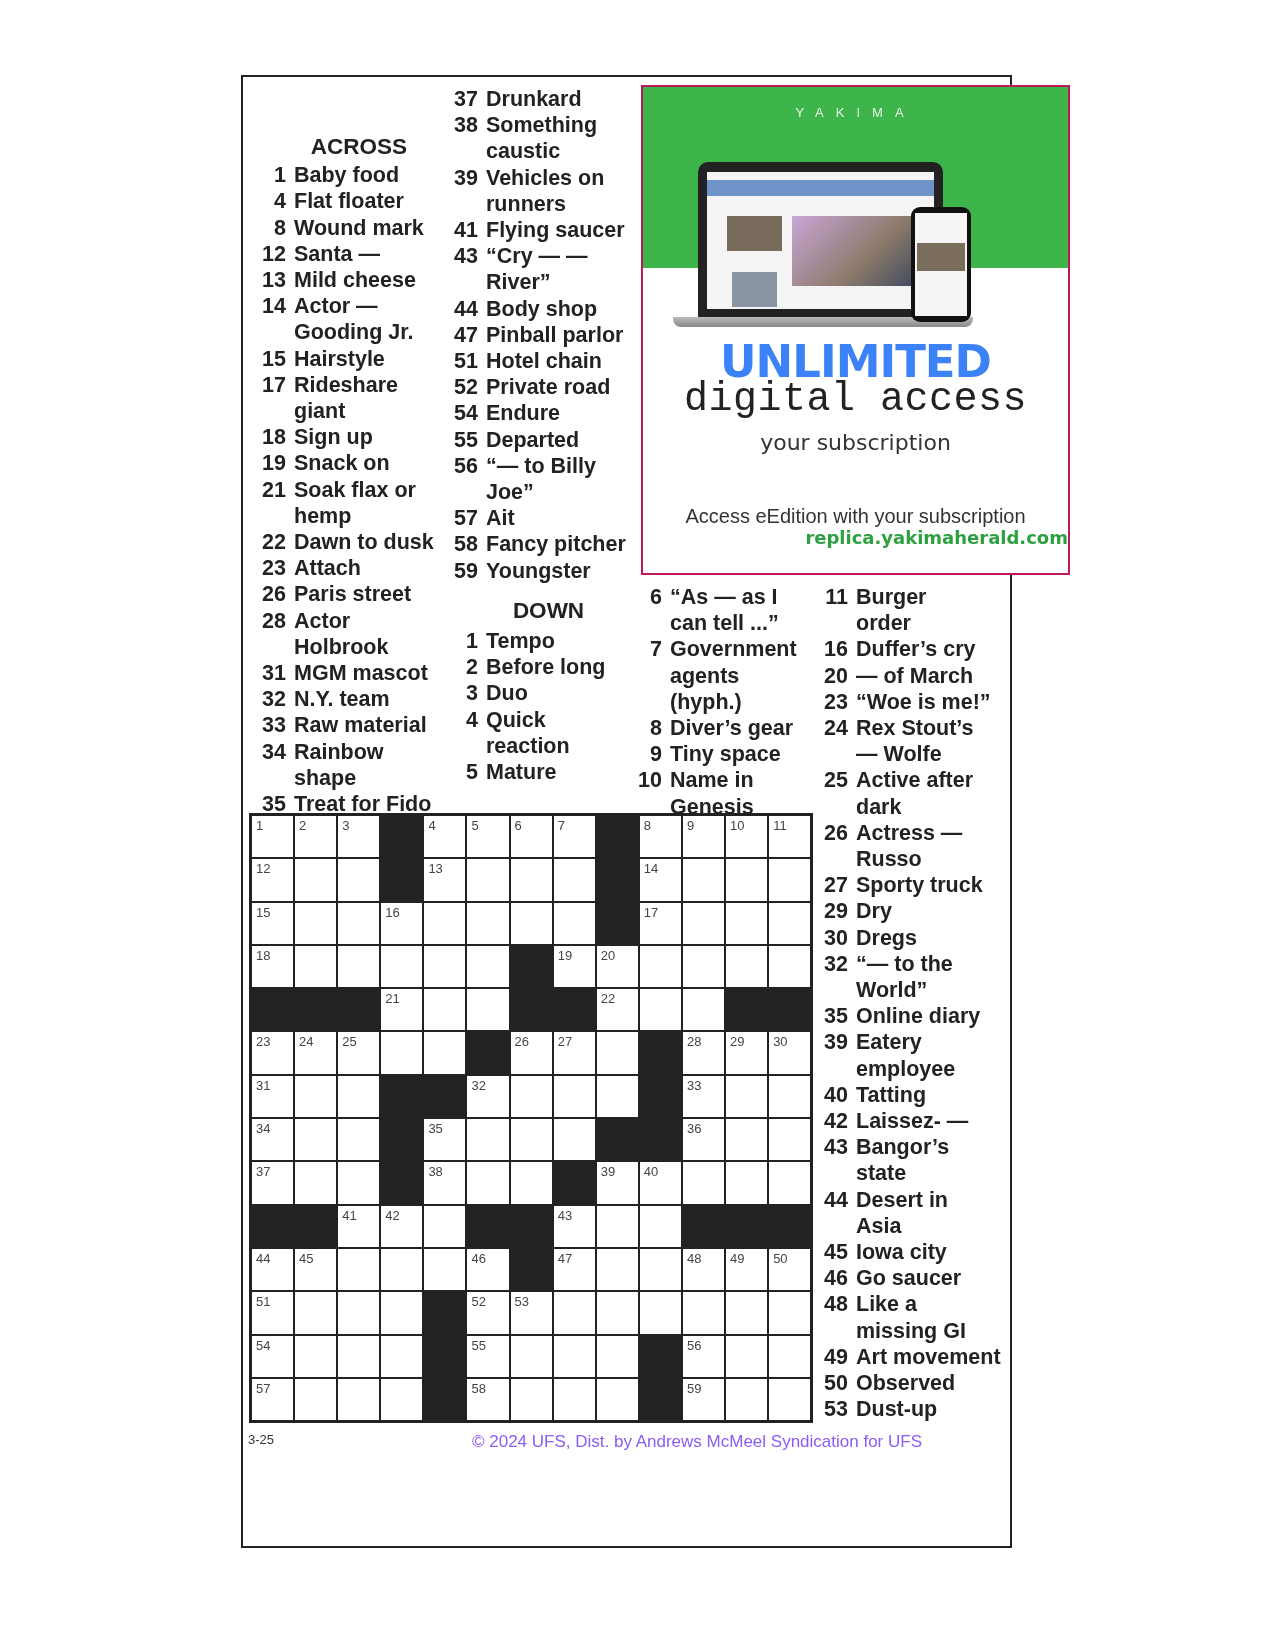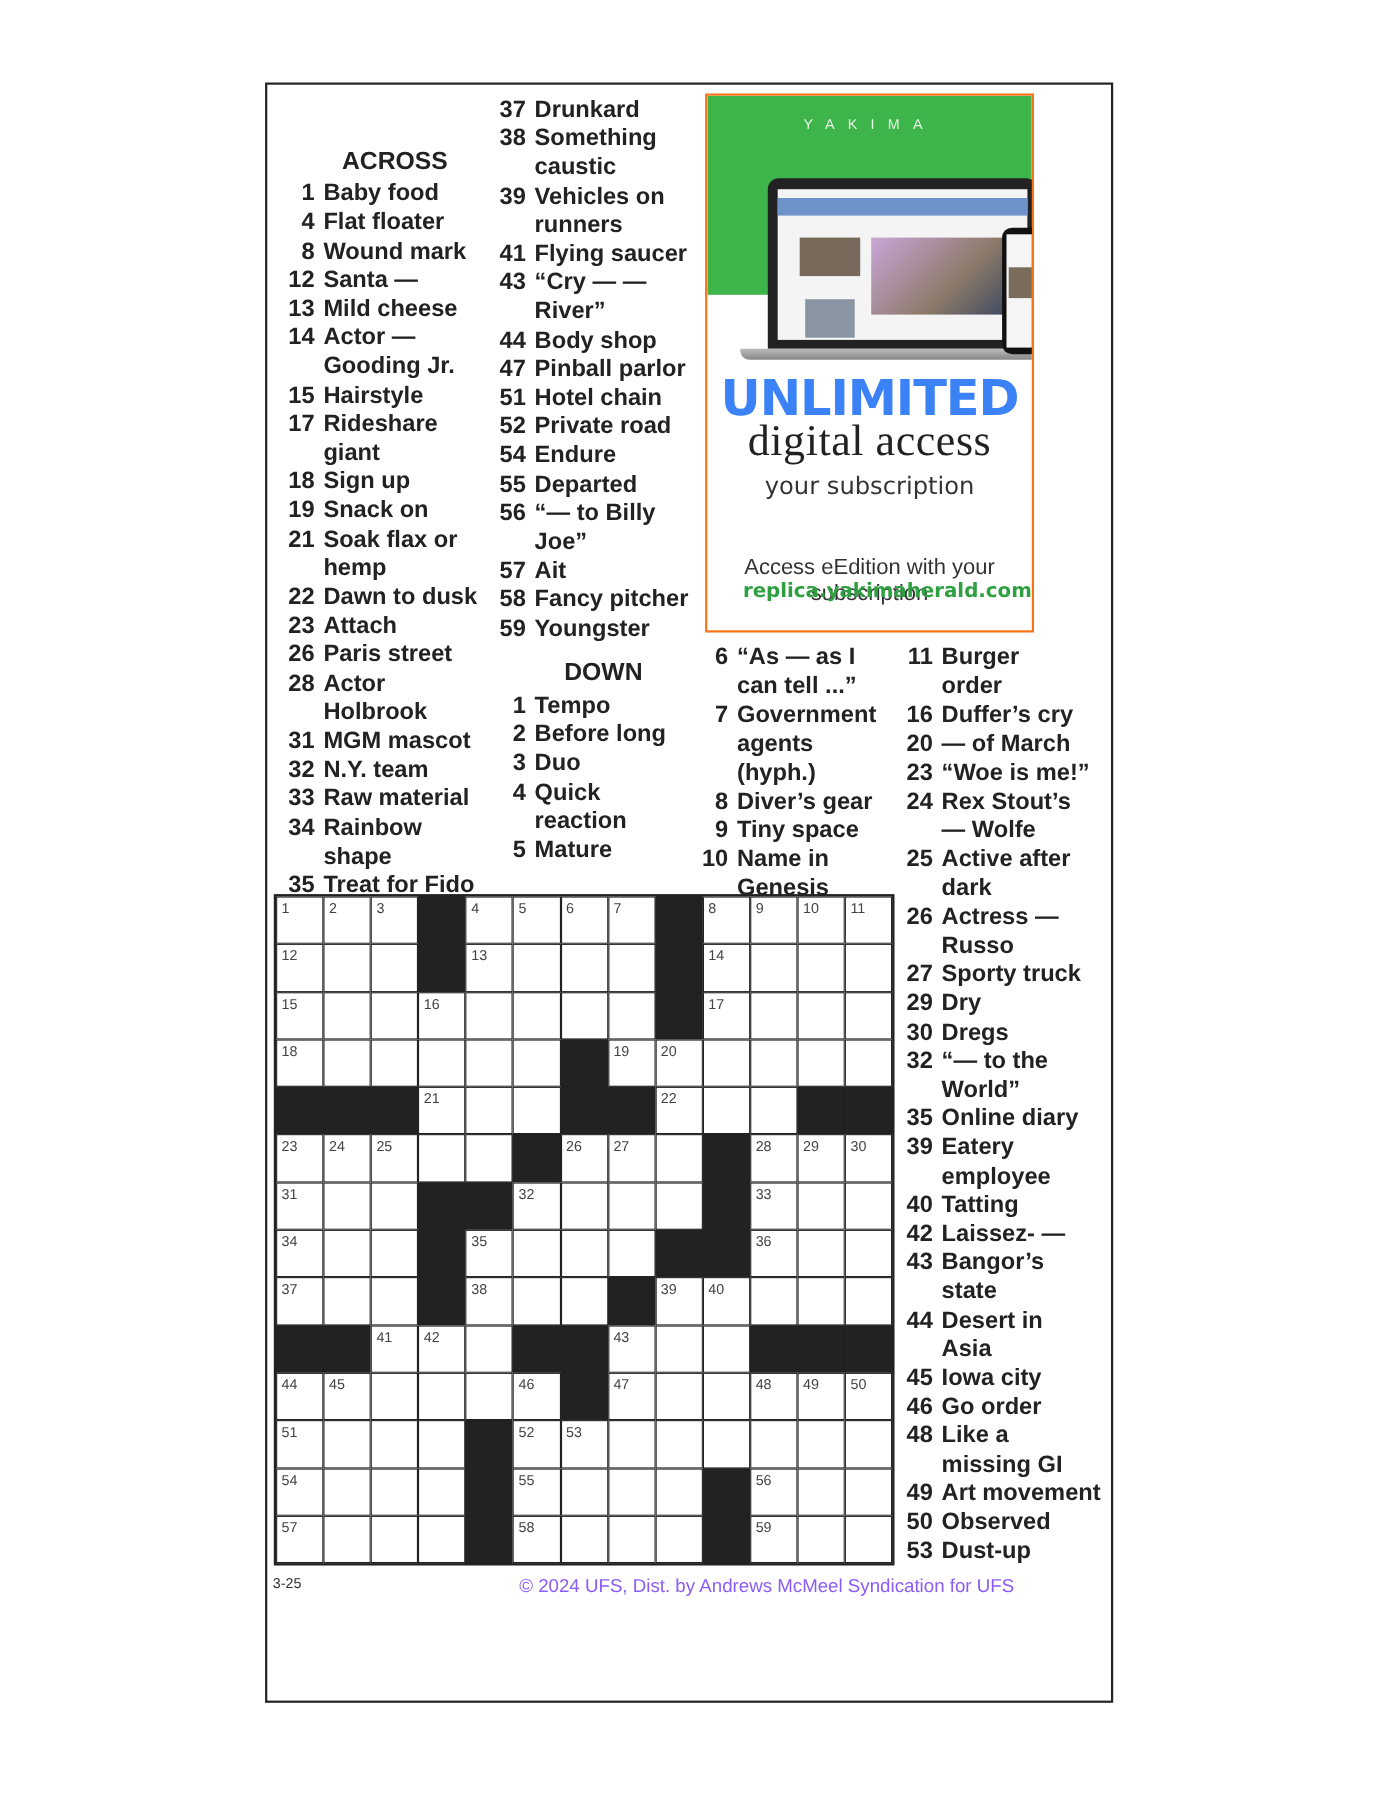--- a/index.html
+++ b/index.html
@@ -3,36 +3,36 @@
 <meta charset="utf-8">
 <style>
   html,body{margin:0;padding:0;background:#fff;}
   body{width:1265px;height:1638px;position:relative;font-family:"Liberation Sans",sans-serif;color:#1a1a1a;overflow:hidden;}
   .frame{position:absolute;left:241px;top:75px;width:771px;height:1473px;border:2px solid #222;box-sizing:border-box;}
   .col{position:absolute;font-size:21.5px;line-height:26.2px;font-weight:bold;color:#222;}
   .col .hdr{text-align:center;font-size:22.5px;margin-bottom:2px;margin-top:48px;}
   .clue{display:flex;}
   .clue .n{width:32px;text-align:right;padding-right:8px;flex:none;}
   .clue .t{flex:1;}
-  .ad{position:absolute;left:641px;top:85px;width:299px;height:490px;border:2px solid #f97316;box-sizing:border-box;overflow:hidden;background:#fff;}
+  .ad{position:absolute;left:641px;top:85px;width:429px;height:490px;border:2px solid #be185d;box-sizing:border-box;overflow:hidden;background:#fff;}
   .ad-green{position:absolute;left:0;top:0;width:100%;height:181px;background:#3db54a;}
   .ad-yakima{position:absolute;top:18px;width:100%;text-align:center;color:#e6f5e6;font-size:13px;letter-spacing:12px;}
   .ad-hr{position:absolute;top:33px;width:100%;text-align:center;color:#eef8ee;font-size:23px;letter-spacing:-0.5px;}
   .laptop{position:absolute;left:55px;top:75px;width:245px;height:155px;background:#222;border-radius:10px 10px 0 0;}
   .laptop-screen{position:absolute;left:9px;top:10px;right:9px;bottom:8px;background:#f4f4f4;}
   .laptop-bar{position:absolute;left:0;right:0;top:8px;height:16px;background:#6e93c9;}
   .laptop-img1{position:absolute;left:20px;top:44px;width:55px;height:35px;background:#776a5a;}
   .laptop-img2{position:absolute;left:85px;top:44px;width:125px;height:70px;background:linear-gradient(135deg,#c9a6d8,#8d7a6a 60%,#3d4a60);}
   .laptop-img3{position:absolute;left:25px;top:100px;width:45px;height:35px;background:#8a95a3;}
   .laptop-base{position:absolute;left:30px;top:230px;width:300px;height:10px;background:linear-gradient(#bbb,#888);border-radius:0 0 8px 8px;}
   .phone{position:absolute;left:268px;top:120px;width:60px;height:115px;background:#111;border-radius:9px;}
   .phone-screen{position:absolute;left:4px;top:6px;right:4px;bottom:6px;background:#f5f5f5;}
   .phone-img{position:absolute;left:2px;top:30px;right:2px;height:28px;background:#7a6d5c;}
   .ad-unl{position:absolute;top:248px;width:100%;text-align:center;color:#3b82f6;font-size:45px;font-weight:900;letter-spacing:-1px;font-family:"DejaVu Sans",sans-serif;}
-  .ad-dig{position:absolute;top:290px;width:100%;text-align:center;color:#222;font-size:40px;font-weight:normal;font-family:Liberation Serif, serif;letter-spacing:0.5px;}
+  .ad-dig{position:absolute;top:290px;width:100%;text-align:center;color:#222;font-size:40px;font-weight:normal;font-family:Liberation Mono, monospace;letter-spacing:0.5px;}
   .ad-inc{position:absolute;top:342px;width:100%;text-align:center;color:#333;font-size:22px;line-height:28px;font-family:"DejaVu Sans",sans-serif;}
   .ad-acc{position:absolute;top:418px;width:100%;text-align:center;color:#333;font-size:20px;font-family:Liberation Sans, sans-serif;}
   .ad-url{position:absolute;top:440px;width:100%;text-align:right;color:#2ea040;font-size:18px;font-weight:bold;font-family:"DejaVu Sans",sans-serif;}
   .grid{position:absolute;left:249px;top:813px;display:grid;grid-template-columns:repeat(13,43.1px);grid-template-rows:repeat(14,43.3px);border:2px solid #222;background:#222;gap:0;}
   .cell{box-sizing:border-box;border:1px solid #222;background:#fff;position:relative;}
   .cell.blk{background:#222;}
   .cell .num{position:absolute;left:4px;top:2px;font-size:13px;font-weight:normal;color:#444;}
   .foot-l{position:absolute;left:248px;top:1432px;font-size:13px;color:#333;}
   .foot-r{position:absolute;left:472px;top:1432px;font-size:17px;color:#8b5cf6;}
 </style>
@@ -423,21 +423,21 @@
       <div class="clue">
         <span class="n"></span>
         <span class="t">Asia</span>
       </div>
       <div class="clue">
         <span class="n">45</span>
         <span class="t">Iowa city</span>
       </div>
       <div class="clue">
         <span class="n">46</span>
-        <span class="t">Go order</span>
+        <span class="t">Go saucer</span>
       </div>
       <div class="clue">
         <span class="n">48</span>
         <span class="t">Like a</span>
       </div>
       <div class="clue">
         <span class="n"></span>
         <span class="t">missing GI</span>
       </div>
       <div class="clue">

